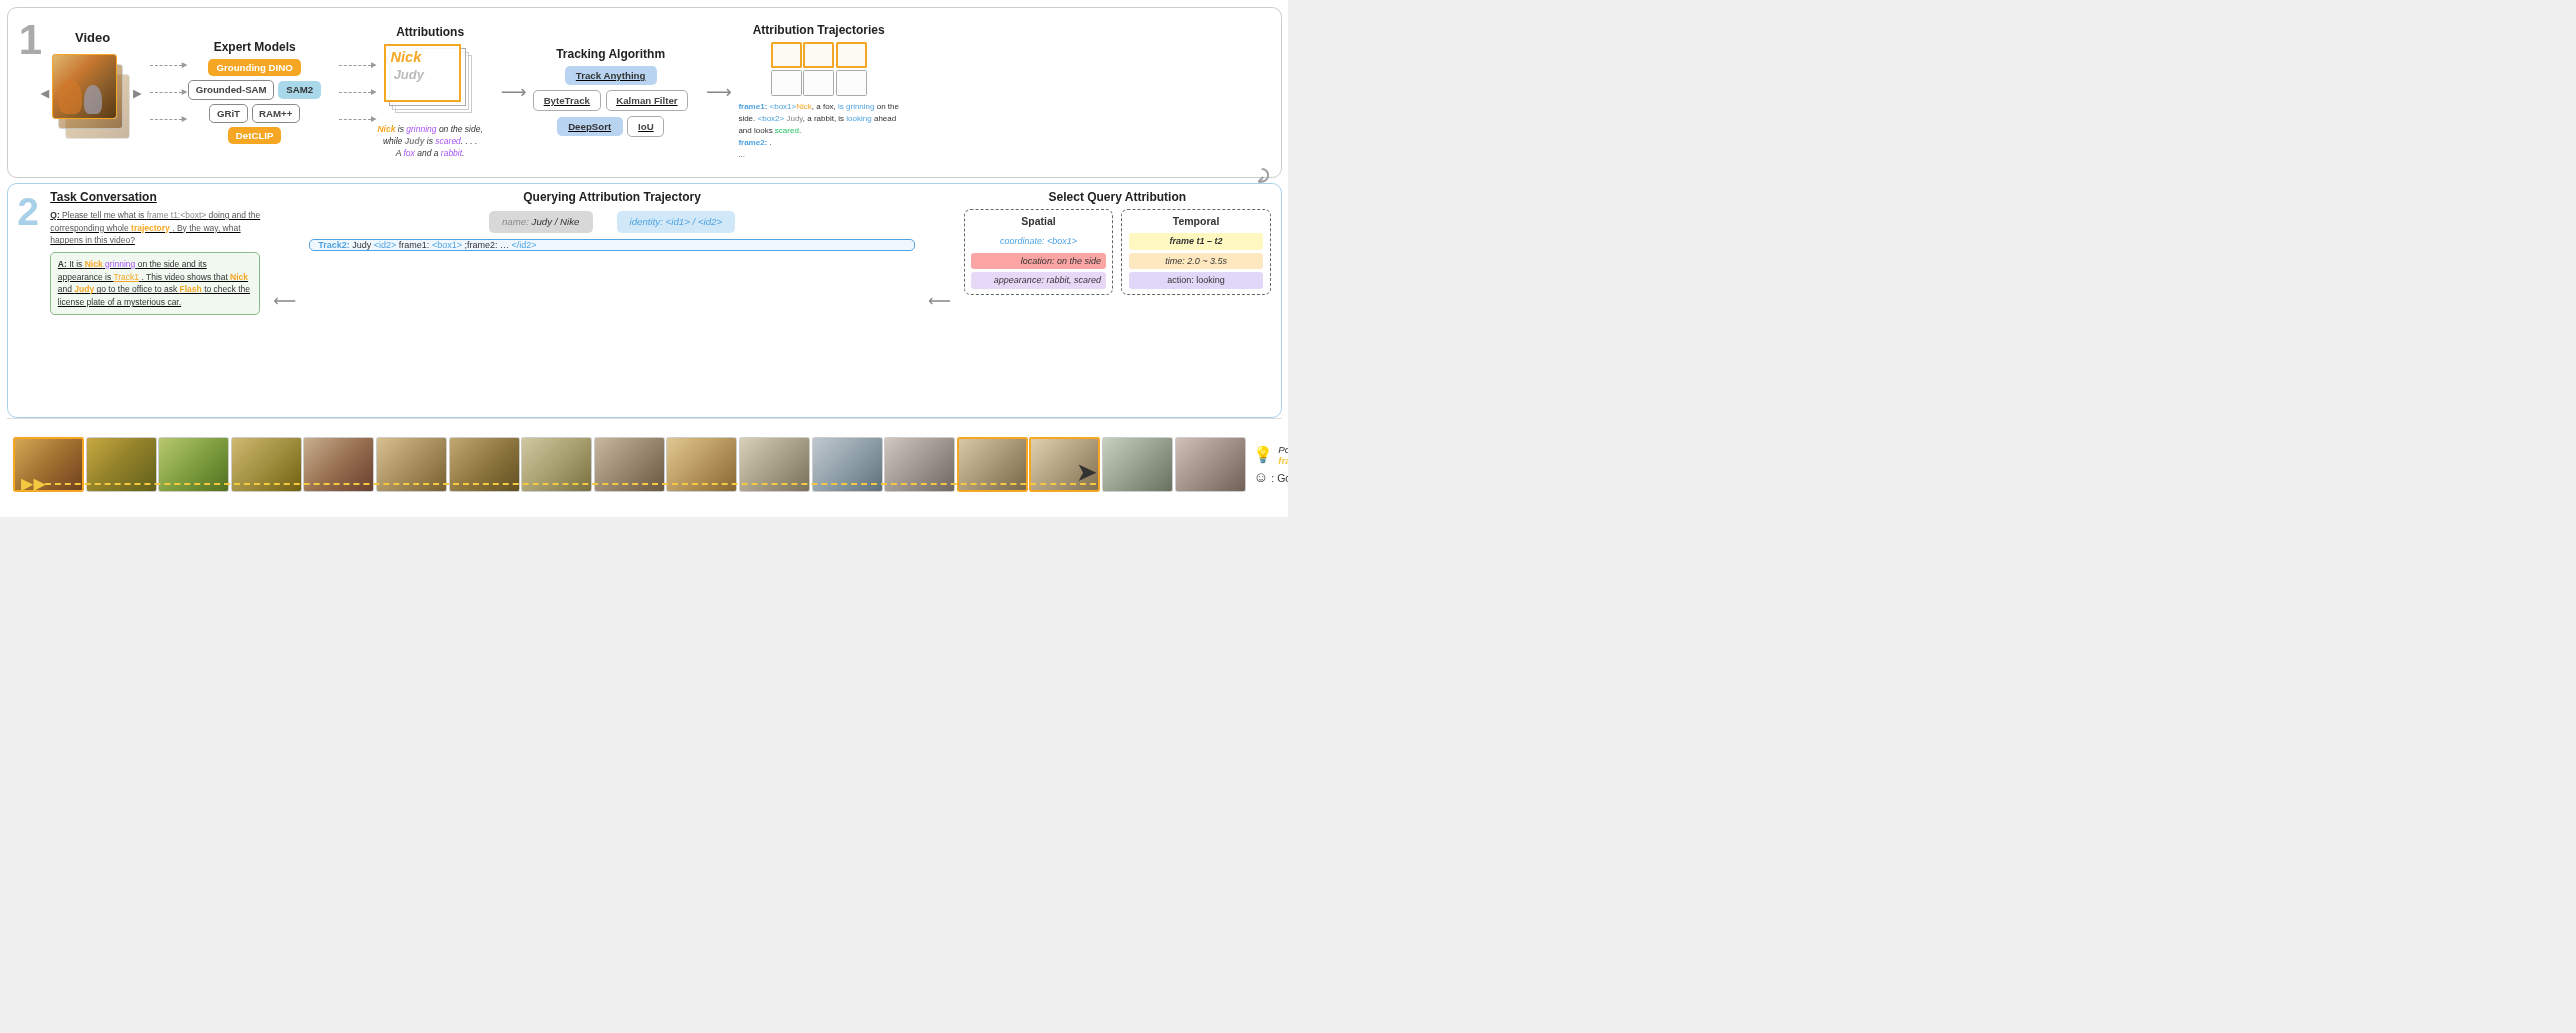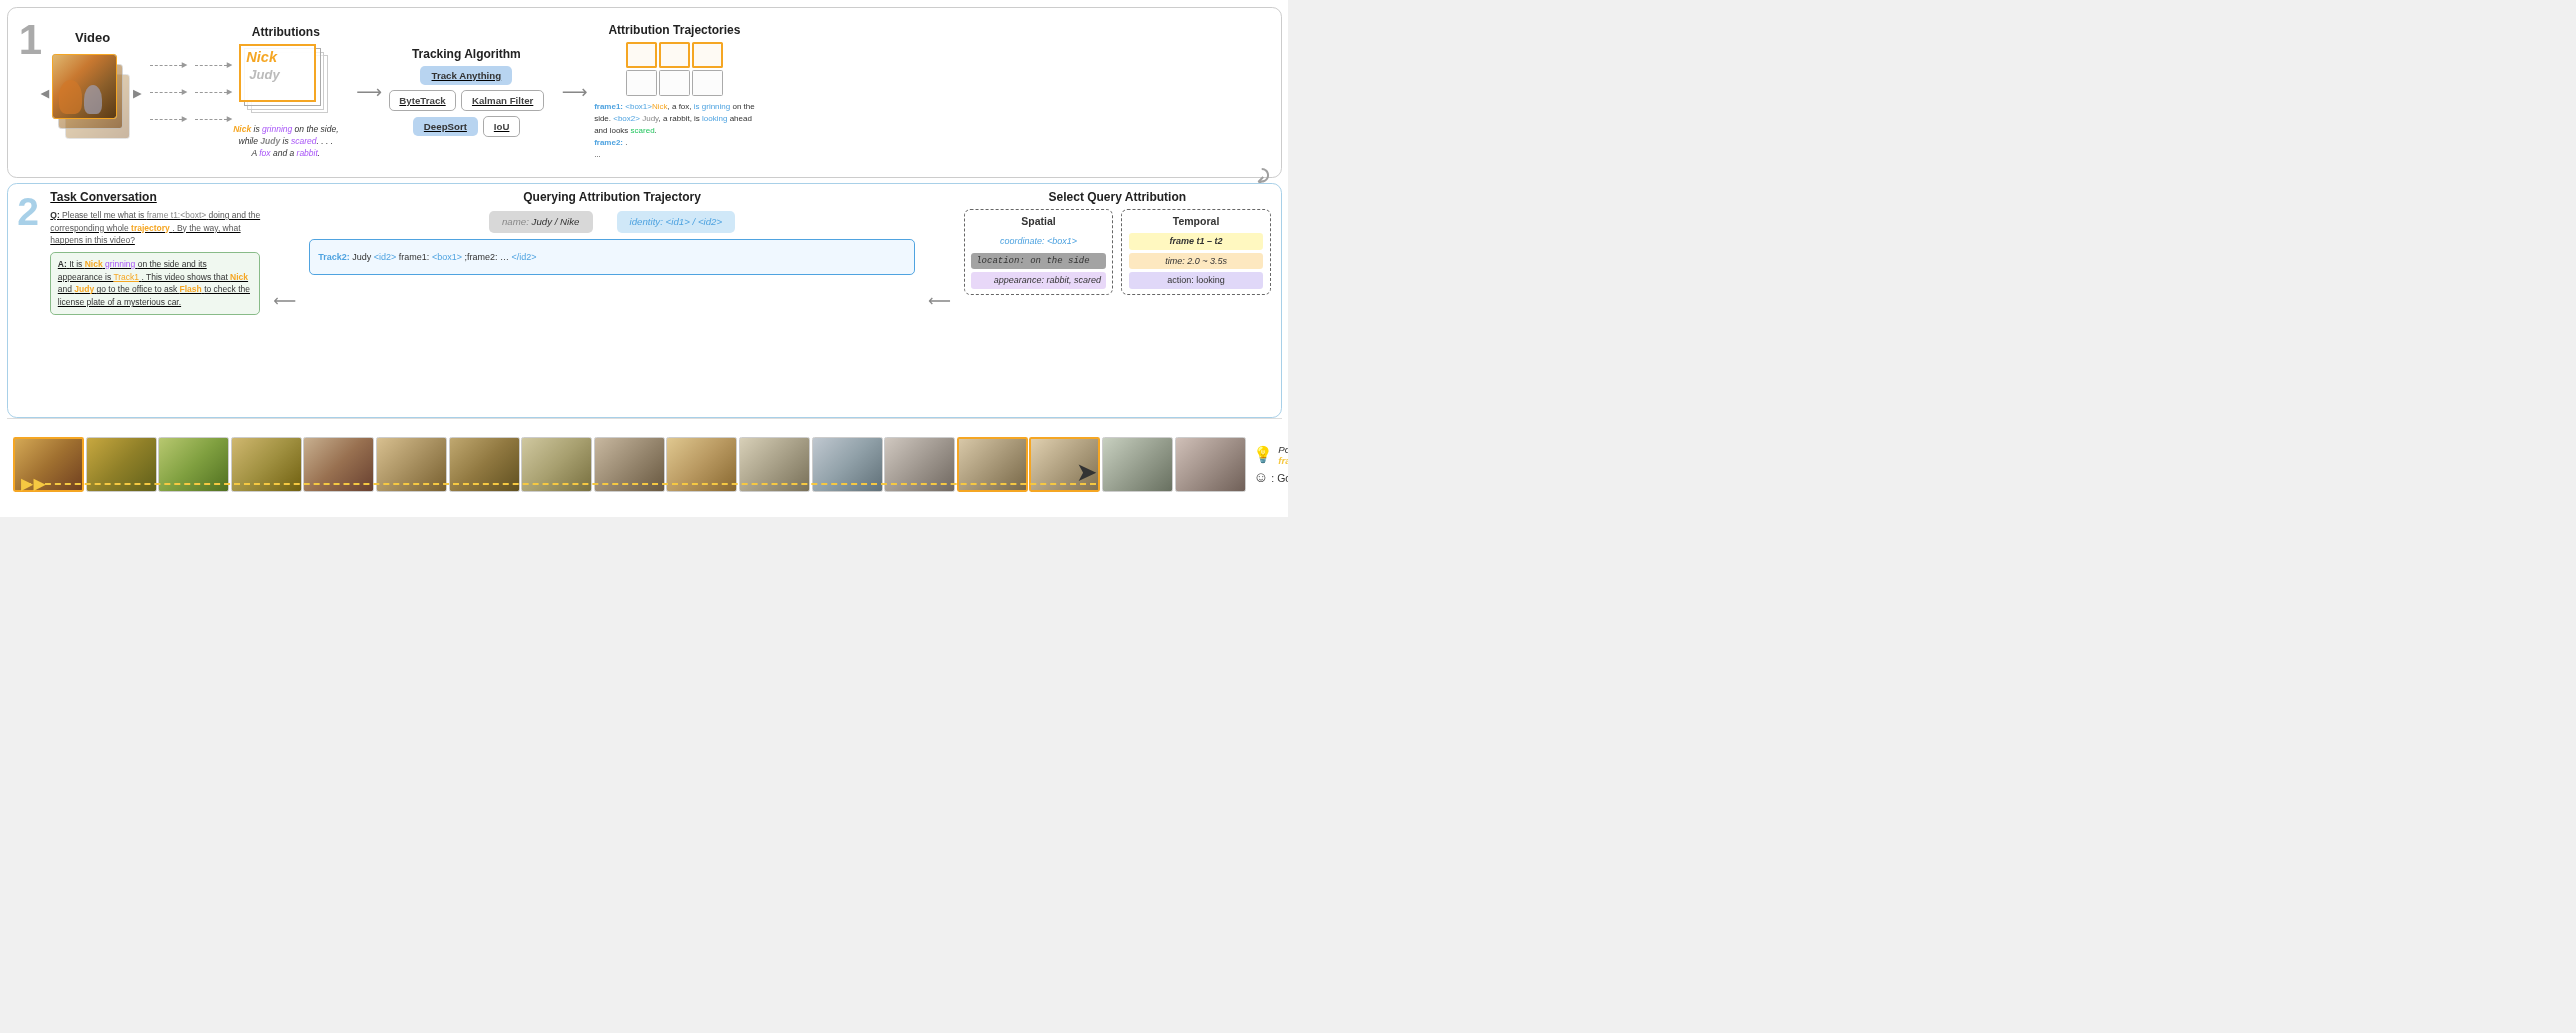--- a/index.html
+++ b/index.html
@@ -295,21 +295,21 @@
       color: #333;
       margin-bottom: 4px;
       width: 100%;
     }
     .qtrack1 .t1-label { color: #f5a623; font-weight: bold; }
     .qtrack1 .box-ref { color: #f5a623; }
     .qtrack2 {
       background: #f0f8ff;
       border: 1.2px solid #4fa3e0;
       border-radius: 4.9px;
-      padding: 12px 8px;
+      padding: 0 8px;
       font-size: 9px;
       color: #333;
       width: 100%;
     }
     .qtrack2 .t2-label { color: #4fa3e0; font-weight: bold; }
     .qtrack2 .box-ref { color: #4fa3e0; }
 
     
     .select-col {
       display: flex;
@@ -357,28 +357,27 @@
     .sbox-white {
       background: white;
       border-radius: 3.2px;
       padding: 3.2px 4.9px;
       font-size: 9px;
       color: #333;
       font-style: italic;
       text-align: center;
     }
     .sbox-green {
-      background: #a3a3a3;
+      background: #fca5a5;
       border-radius: 3.2px;
       padding: 3.2px 4.9px;
       font-size: 9px;
       color: #333;
       font-style: italic;
-      text-align: left;
-      font-family: Liberation Mono, monospace;
+      text-align: right;
     }
     .sbox-purple {
       background: #e8d8f8;
       border-radius: 3.2px;
       padding: 3.2px 4.9px;
       font-size: 9px;
       color: #333;
       font-style: italic;
       text-align: right;
     }
@@ -551,20 +550,39 @@
           <div style="position:absolute;top:37px;right:-6.5px;font-size:11.3px;color:#888;">▶</div>
         </div>
       </div>
 
       <div class="multi-dashed">
         <div class="dline"></div>
         <div class="dline"></div>
         <div class="dline"></div>
       </div>
 
+      <div class="col-wrapper expert-col">
+        <div class="col-label">Expert Models</div>
+        <div class="expert-boxes">
+          <div class="expert-row">
+            <div class="box-orange">Grounding DINO</div>
+          </div>
+          <div class="expert-row">
+            <div class="box-gray-border">Grounded-SAM</div>
+            <div class="box-blue-light">SAM2</div>
+          </div>
+          <div class="expert-row">
+            <div class="box-gray-border">GRiT</div>
+            <div class="box-gray-border">RAM++</div>
+          </div>
+          <div class="expert-row">
+            <div class="box-orange">DetCLIP</div>
+          </div>
+        </div>
+      </div>
 
       <div class="multi-dashed">
         <div class="dline"></div>
         <div class="dline"></div>
         <div class="dline"></div>
       </div>
 
       <div class="col-wrapper attr-col">
         <div class="col-label">Attributions</div>
 

